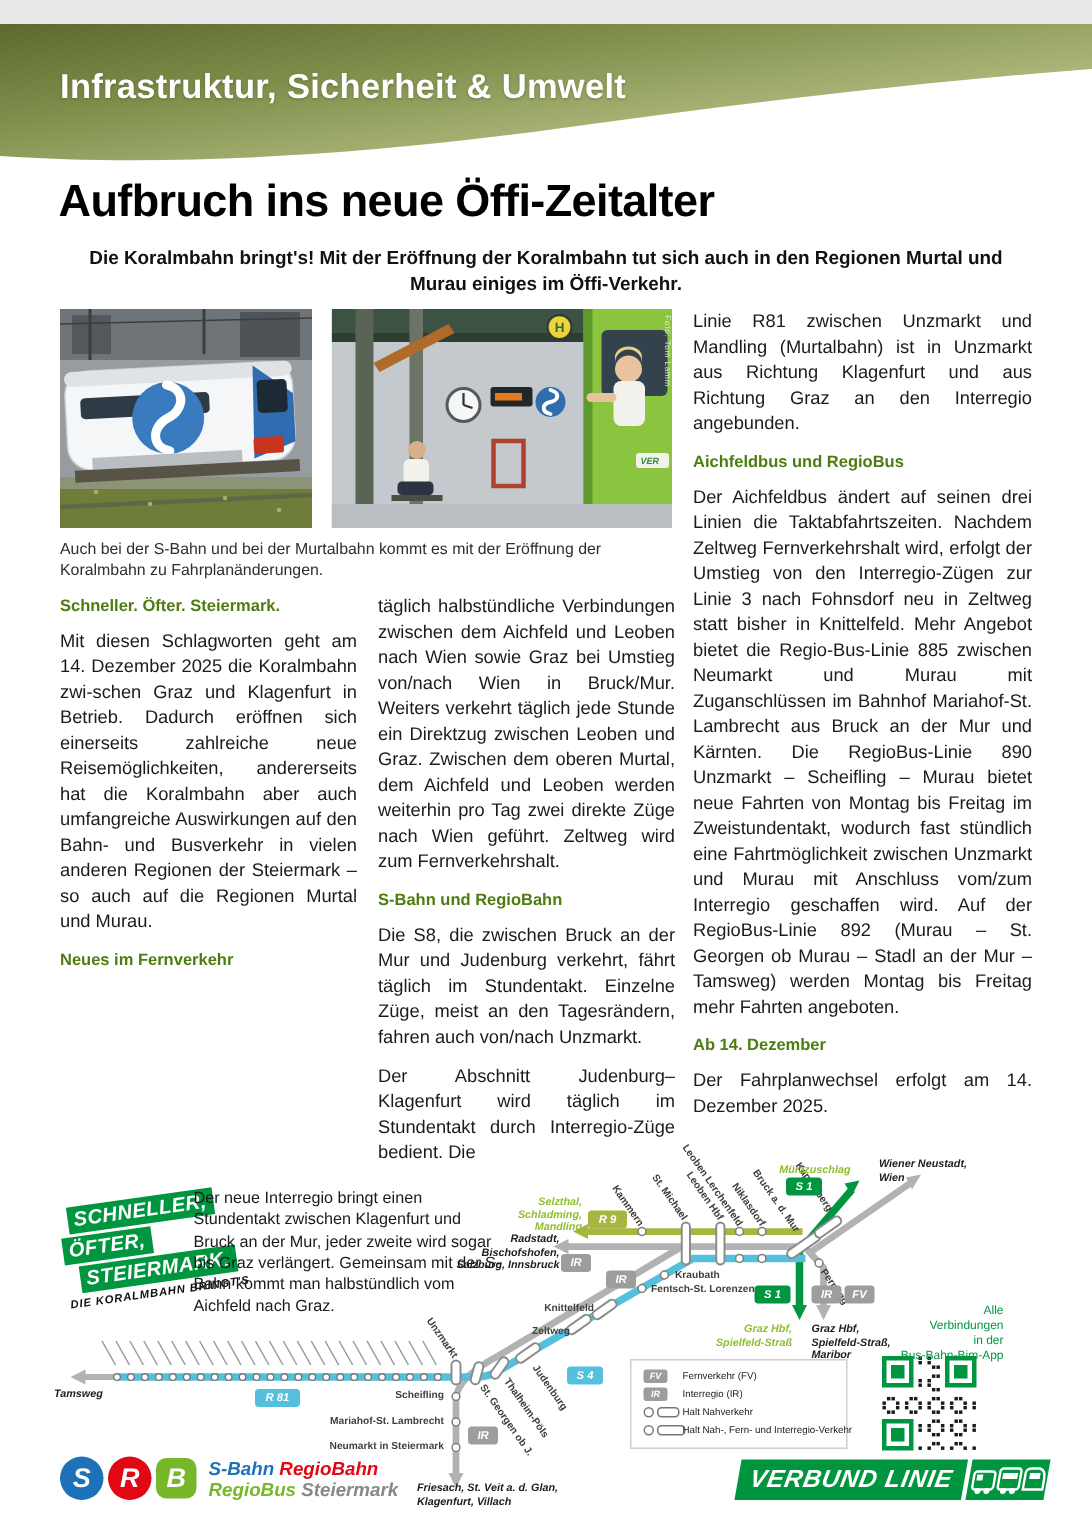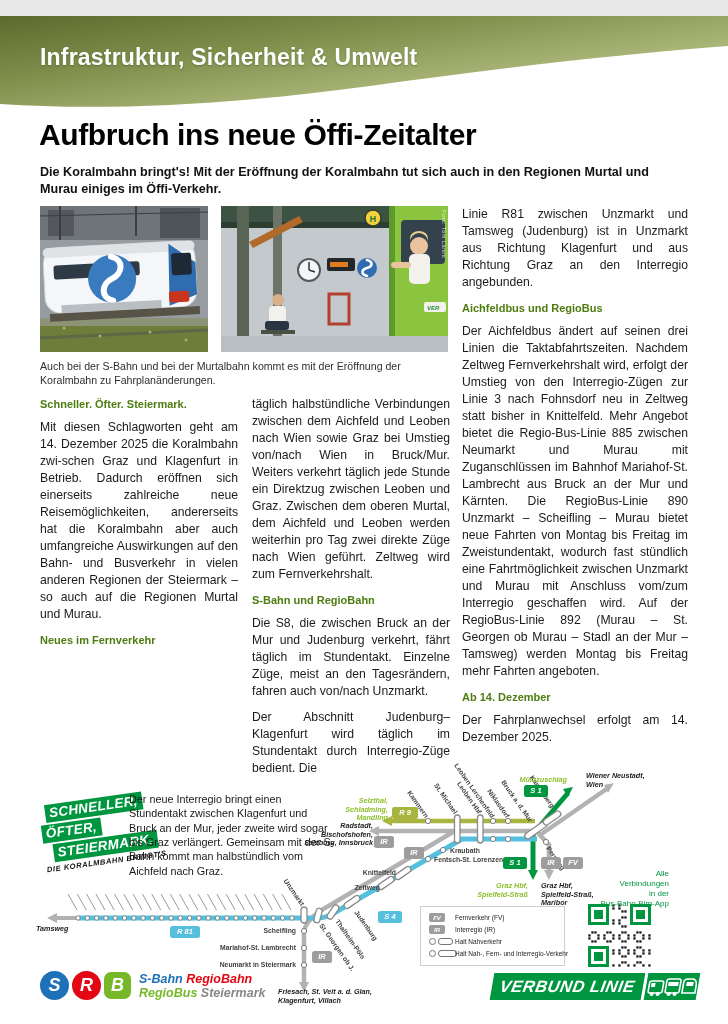--- a/index.html
+++ b/index.html
@@ -3,21 +3,21 @@
 <meta charset="utf-8">
 <style>
   html,body{margin:0;padding:0;background:#e8e8e8;}
   .page{position:relative;width:728px;height:1024px;background:#fff;margin:16px auto;overflow:hidden;
         font-family:"Liberation Sans",sans-serif;color:#1c1c1c;}
   
   .banner-svg{position:absolute;left:0;top:0;}
   .banner-title{position:absolute;left:40px;top:28px;font-size:23px;font-weight:bold;color:#fff;
                 text-shadow:0 1px 2px rgba(60,70,30,.45);letter-spacing:.2px;}
   .title{position:absolute;left:39px;top:102px;margin:0;font-size:30px;font-weight:bold;color:#000;letter-spacing:-.4px;}
-  .lead{position:absolute;left:40px;top:148px;width:648px;margin:0;font-size:12.6px;font-weight:bold;line-height:1.32;color:#111;}
+  .lead{position:absolute;left:40px;top:148px;width:648px;margin:0;font-size:12.6px;font-weight:bold;line-height:1.32;color:#111;text-align:center;}
   
   .photo{position:absolute;top:190px;height:146px;overflow:hidden;}
   .photo svg{display:block;}
   .credit{position:absolute;right:1px;top:4px;font-size:5.5px;color:#f0f0f0;writing-mode:vertical-rl;letter-spacing:.5px;opacity:.85;}
   .caption{position:absolute;left:40px;top:344px;width:414px;margin:0;font-size:10.6px;line-height:1.32;color:#2e2e2d;}
   
   .col{position:absolute;text-align:justify;font-size:12.2px;line-height:17px;color:#1b1b1b;}
   .col p{margin:0 0 9px 0;}
   .col h3{font-size:11px;margin:8px 0 6px 0;color:#4d7c0f;}
   .col h3.first{margin-top:0;}
@@ -157,21 +157,21 @@
     <p>Mit diesen Schlagworten geht am 14. Dezember 2025 die Koralmbahn zwi-schen Graz und Klagenfurt in Betrieb. Dadurch eröffnen sich einerseits zahlreiche neue Reisemöglichkeiten, andererseits hat die Koralmbahn aber auch umfangreiche Auswirkungen auf den Bahn- und Busverkehr in vielen anderen Regionen der Steiermark – so auch auf die Regionen Murtal und Murau.</p>
     <h3>Neues im Fernverkehr</h3>
   </div>
   <div class="col col2">
     <p>täglich halbstündliche Verbindungen zwischen dem Aichfeld und Leoben nach Wien sowie Graz bei Umstieg von/nach Wien in Bruck/Mur. Weiters verkehrt täglich jede Stunde ein Direktzug zwischen Leoben und Graz. Zwischen dem oberen Murtal, dem Aichfeld und Leoben werden weiterhin pro Tag zwei direkte Züge nach Wien geführt. Zeltweg wird zum Fernverkehrshalt.</p>
     <h3>S-Bahn und RegioBahn</h3>
     <p>Die S8, die zwischen Bruck an der Mur und Judenburg verkehrt, fährt täglich im Stundentakt. Einzelne Züge, meist an den Tagesrändern, fahren auch von/nach Unzmarkt.</p>
     <p>Der Abschnitt Judenburg– Klagenfurt wird täglich im Stundentakt durch Interregio-Züge bedient. Die</p>
   </div>
   <div class="col col3">
-    <p>Linie R81 zwischen Unzmarkt und Tamsweg (Judenburg) ist in Unzmarkt aus Richtung Klagenfurt und aus Richtung Graz an den Interregio angebunden.</p>
+    <p>Linie R81 zwischen Unzmarkt und Mandling (Murtalbahn) ist in Unzmarkt aus Richtung Klagenfurt und aus Richtung Graz an den Interregio angebunden.</p>
     <h3>Aichfeldbus und RegioBus</h3>
     <p>Der Aichfeldbus ändert auf seinen drei Linien die Taktabfahrtszeiten. Nachdem Zeltweg Fernverkehrshalt wird, erfolgt der Umstieg von den Interregio-Zügen zur Linie 3 nach Fohnsdorf neu in Zeltweg statt bisher in Knittelfeld. Mehr Angebot bietet die Regio-Bus-Linie 885 zwischen Neumarkt und Murau mit Zuganschlüssen im Bahnhof Mariahof-St. Lambrecht aus Bruck an der Mur und Kärnten. Die RegioBus-Linie 890 Unzmarkt – Scheifling – Murau bietet neue Fahrten von Montag bis Freitag im Zweistundentakt, wodurch fast stündlich eine Fahrtmöglichkeit zwischen Unzmarkt und Murau mit Anschluss vom/zum Interregio geschaffen wird. Auf der RegioBus-Linie 892 (Murau – St. Georgen ob Murau – Stadl an der Mur – Tamsweg) werden Montag bis Freitag mehr Fahrten angeboten.</p>
     <h3>Ab 14. Dezember</h3>
     <p>Der Fahrplanwechsel erfolgt am 14. Dezember 2025.</p>
   </div>
 
   <div class="stamp">
     <div class="stamp-line" style="margin-left:6px;">SCHNELLER,</div>
     <div class="stamp-line" style="margin-left:0;">ÖFTER,</div>
     <div class="stamp-line" style="margin-left:9px;">STEIERMARK.</div>

